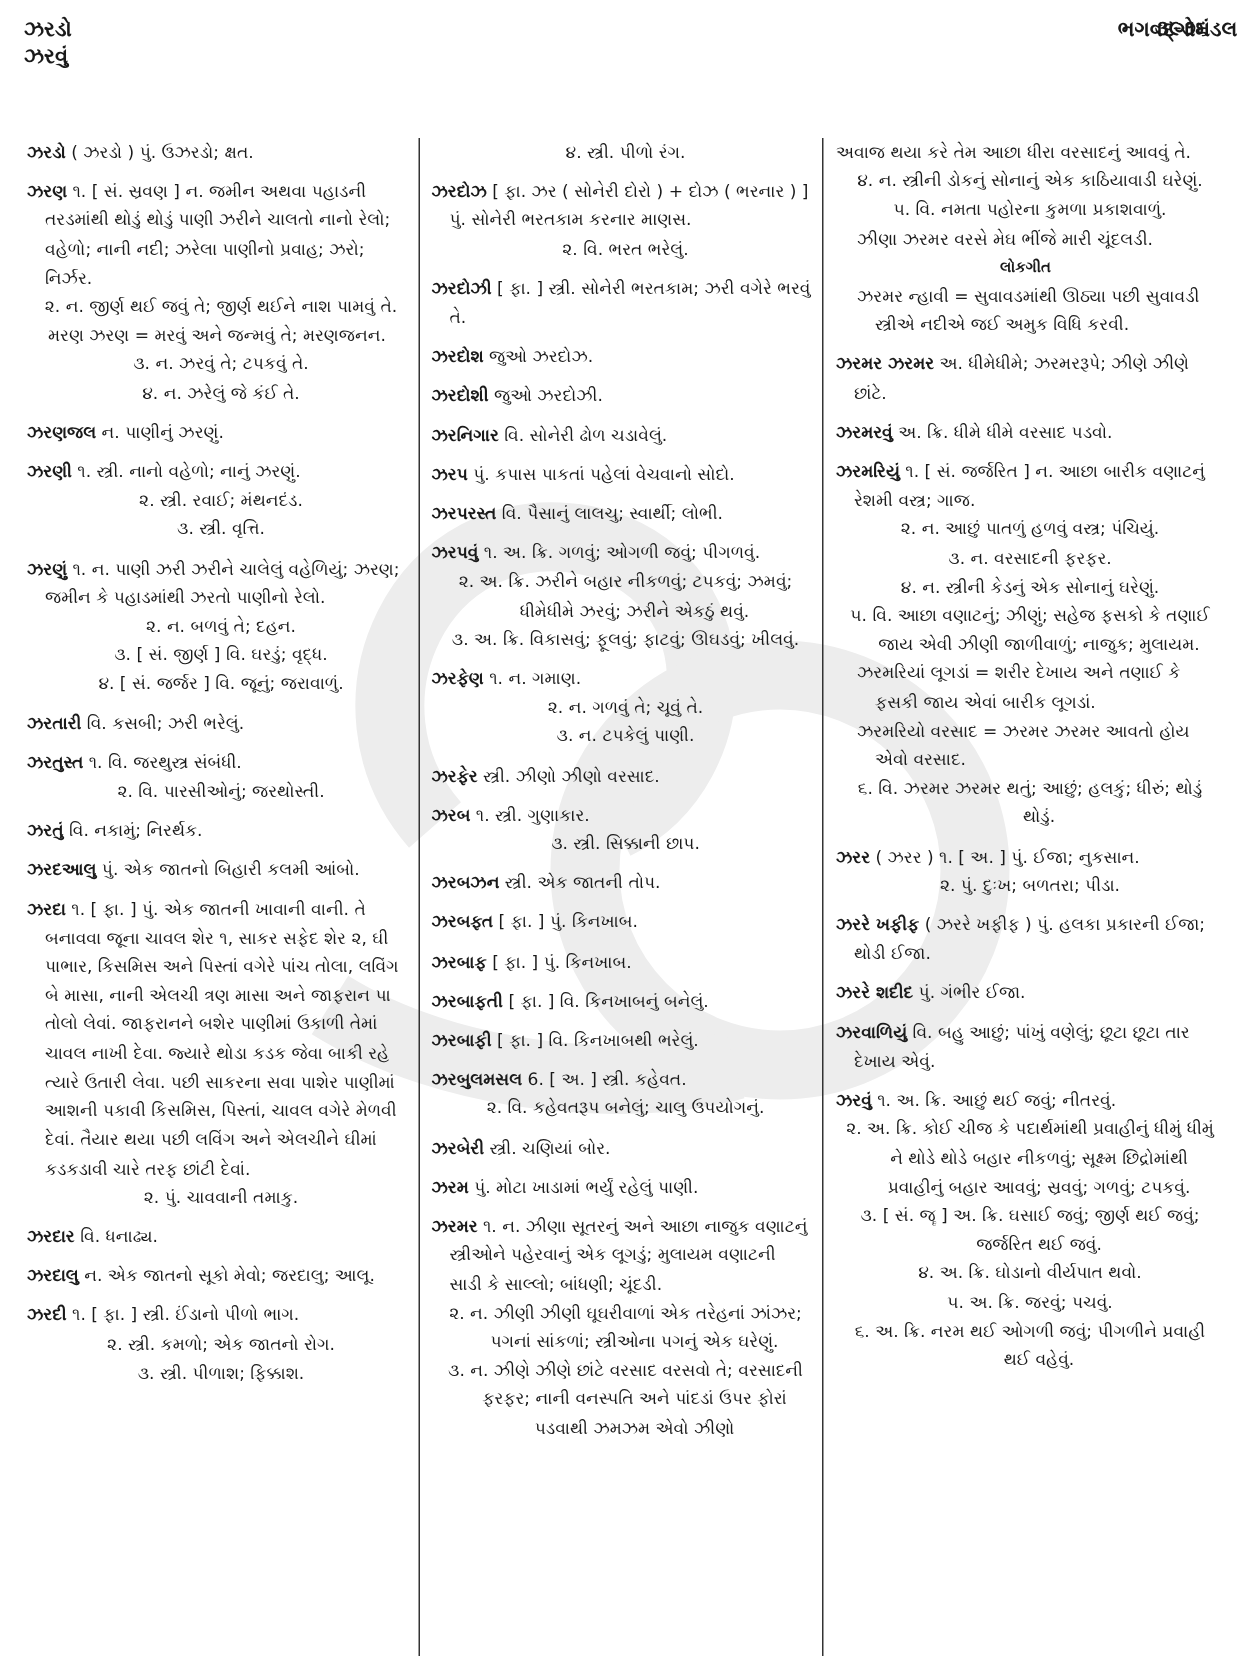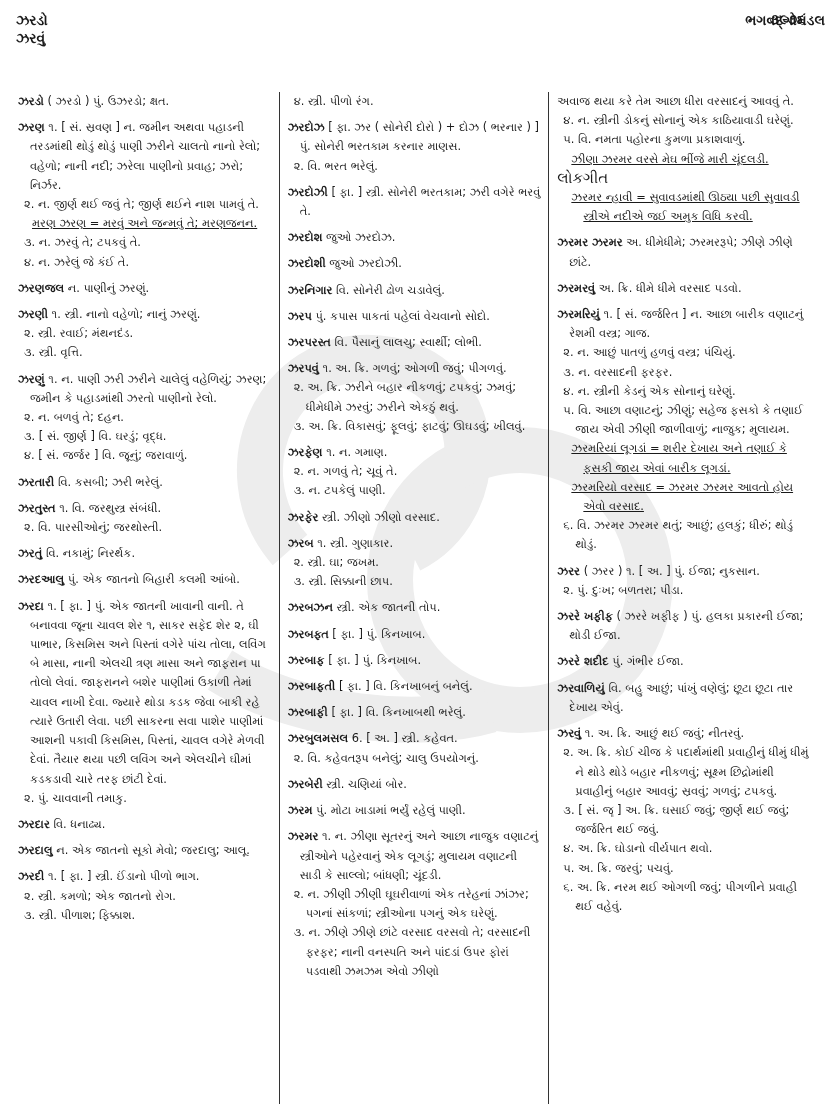--- a/index.html
+++ b/index.html
@@ -26,23 +26,23 @@
     display: flex; z-index: 1; margin-top: 40px;
   }
   .col {
     flex: 1 1 0; padding: 0 8px 0 8px; overflow: hidden;
     font-size: 11.4px; line-height: 19.2px;
   }
   .col + .col { border-left: 1.5px solid #333; }
   .entry { margin-bottom: 7px; }
   .hw { font-weight: bold; }
   .line { padding-left: 12px; text-indent: -12px; }
-  .sub { padding-left: 18px; text-indent: -12px; }
-  .example { padding-left: 26px; text-indent: -12px; text-decoration: underline; }
-  .attrib { text-align: left; font-size: 15px; font-weight: normal; }
+  .sub { padding-left: 18px; text-indent: -12px; text-align: center; }
+  .example { padding-left: 26px; text-indent: -12px; }
+  .attrib { text-align: center; font-size: 10px; font-weight: bold; }
 </style>
 </head>
 <body>
 
 <svg class="watermark" viewBox="0 0 520 520">
   <g fill="none" stroke="#ededed" stroke-width="46">
     <path d="M130 300 C 60 220, 120 90, 230 110 C 330 130, 330 260, 250 300"></path>
     <circle cx="360" cy="330" r="130"></circle>
     <path d="M60 420 C 140 470, 260 480, 330 460"></path>
   </g>
@@ -144,21 +144,20 @@
       <div class="entry">
         <div class="line"><span class="hw">ઝરફેણ</span> <span>૧. ન. ગમાણ.</span></div>
         <div class="sub">૨. ન. ગળવું તે; ચૂવું તે.</div>
         <div class="sub">૩. ન. ટપકેલું પાણી.</div>
       </div>
       <div class="entry">
         <div class="line"><span class="hw">ઝરફેર</span> <span>સ્ત્રી. ઝીણો ઝીણો વરસાદ.</span></div>
       </div>
       <div class="entry">
         <div class="line"><span class="hw">ઝરબ</span> <span>૧. સ્ત્રી. ગુણાકાર.</span></div>
-        <div class="sub">૨. સ્ત્રી. ઘા; જખમ.</div>
         <div class="sub">૩. સ્ત્રી. સિક્કાની છાપ.</div>
       </div>
       <div class="entry">
         <div class="line"><span class="hw">ઝરબઝન</span> <span>સ્ત્રી. એક જાતની તોપ.</span></div>
       </div>
       <div class="entry">
         <div class="line"><span class="hw">ઝરબફ્ત</span> <span>[ ફા. ] પું. કિનખાબ.</span></div>
       </div>
       <div class="entry">
         <div class="line"><span class="hw">ઝરબાફ</span> <span>[ ફા. ] પું. કિનખાબ.</span></div>

